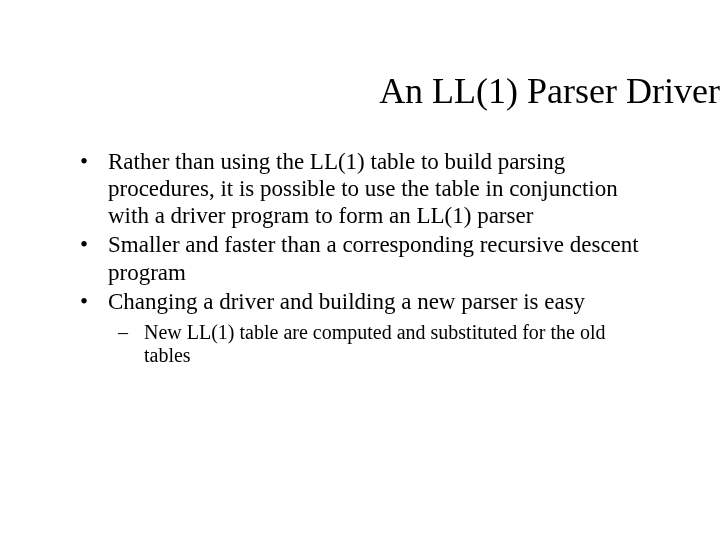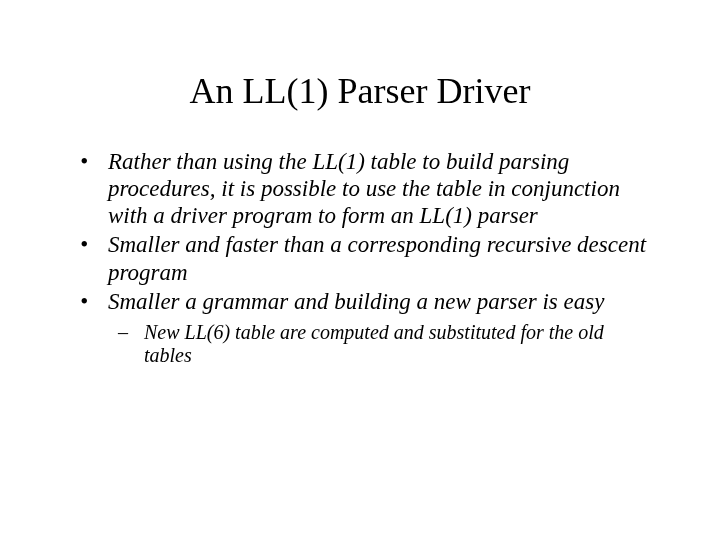--- a/index.html
+++ b/index.html
@@ -11,41 +11,40 @@
     font-family: "Times New Roman", Times, serif;
     color: #000;
   }
   .slide {
     position: relative;
     width: 720px;
     height: 540px;
     box-sizing: border-box;
   }
   .title {
-    text-align: center;
+    text-align: right;
     font-size: 36px;
     font-weight: normal;
     margin-top: 70px;
     margin-bottom: 36px;
   }
   .body {
     margin: 0 64px 0 72px;
   }
   ul.level1 {
     list-style: none;
     padding: 0;
     margin: 0;
     font-size: 23px;
     line-height: 1.18;
   }
   ul.level1 > li {
     position: relative;
     padding-left: 36px;
     margin-bottom: 2px;
-    font-style: italic;
   }
   ul.level1 > li::before {
     content: "•";
     position: absolute;
     left: 8px;
     top: 0;
     font-size: 23px;
   }
   ul.level2 {
     list-style: none;
@@ -71,21 +70,21 @@
 <body>
 
 <div class="slide">
   <h1 class="title">An LL(1) Parser Driver</h1>
 
   <div class="body">
     <ul class="level1">
       <li>Rather than using the LL(1) table to build parsing procedures, it is possible to use the table in conjunction with a driver program to form an LL(1) parser</li>
       <li>Smaller and faster than a corresponding recursive descent program</li>
       <li>
-        <span>Smaller a grammar and building a new parser is easy</span>
+        <span>Changing a driver and building a new parser is easy</span>
         <ul class="level2">
-          <li>New LL(6) table are computed and substituted for the old tables</li>
+          <li>New LL(1) table are computed and substituted for the old tables</li>
         </ul>
       </li>
     </ul>
   </div>
 
 </div>
 
 </body></html>

